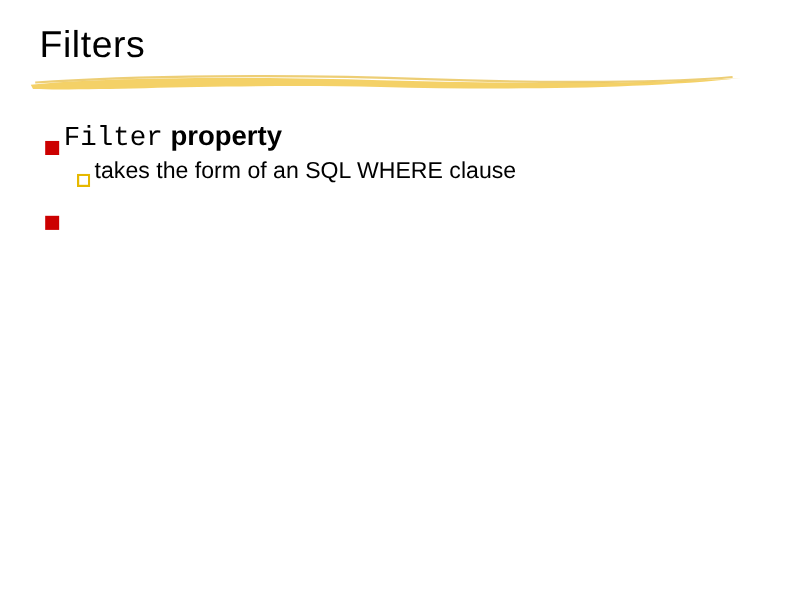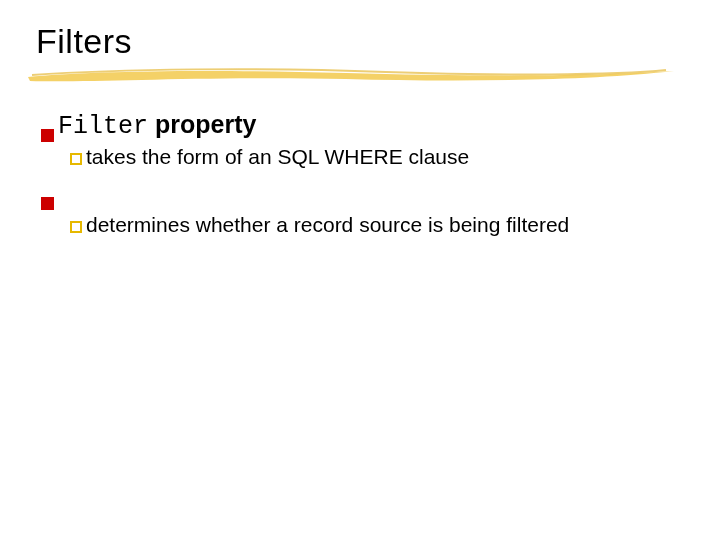--- a/index.html
+++ b/index.html
@@ -4,21 +4,21 @@
 <style>
   html,body{margin:0;padding:0;width:720px;height:540px;background:#fff;font-family:Verdana,Geneva,sans-serif;color:#000}
   .slide{box-sizing:border-box;width:720px;height:528px;padding:22px 36px;position:relative}
   .title{font-size:34px;font-weight:400;margin:0 0 0 0;letter-spacing:0.5px}
   .underline{position:relative;height:26px;margin:2px 0 12px 0}
   .underline svg{position:absolute;left:-10px;top:0}
   .b1{display:flex;align-items:flex-end;margin:20px 0 2px 0}
   .b1 .bullet{flex:0 0 22px;display:flex;align-items:center;justify-content:center;margin-top:6px}
   .b1 .text{font-size:25px;font-weight:700;line-height:1.25}
   .code{font-family:"Courier New",monospace;font-weight:400}
-  .b2{display:flex;align-items:center;margin:2px 0 10px 30px;max-width:560px}
+  .b2{display:flex;align-items:flex-end;margin:2px 0 10px 30px;max-width:560px}
   .b2 .bullet{flex:0 0 20px;display:flex;align-items:center;justify-content:center;margin-top:4px}
   .b2 .text{font-size:21px;font-weight:400;line-height:1.25}
 </style>
 </head>
 <body>
 
 <div class="slide">
 
   <h1 class="title">Filters</h1>
 
@@ -48,23 +48,15 @@
     <span class="text">takes the form of an SQL WHERE clause</span>
   </div>
 
   <div class="b1">
     <span class="bullet">
       <svg width="13" height="13" viewBox="0 0 13 13">
           <rect x="0" y="0" width="13" height="13" fill="#cc0000"></rect>
         </svg>
     </span>
   </div>
-  <div class="b2">
-    <span class="bullet">
-      <svg width="12" height="12" viewBox="0 0 12 12">
-          <rect x="1" y="1" width="10" height="10" fill="none" stroke="#e6b800" stroke-width="2"></rect>
-        </svg>
-    </span>
-    <span class="text">determines whether a record source is being filtered</span>
-  </div>
 
 
 </div>
 
 </body></html>

